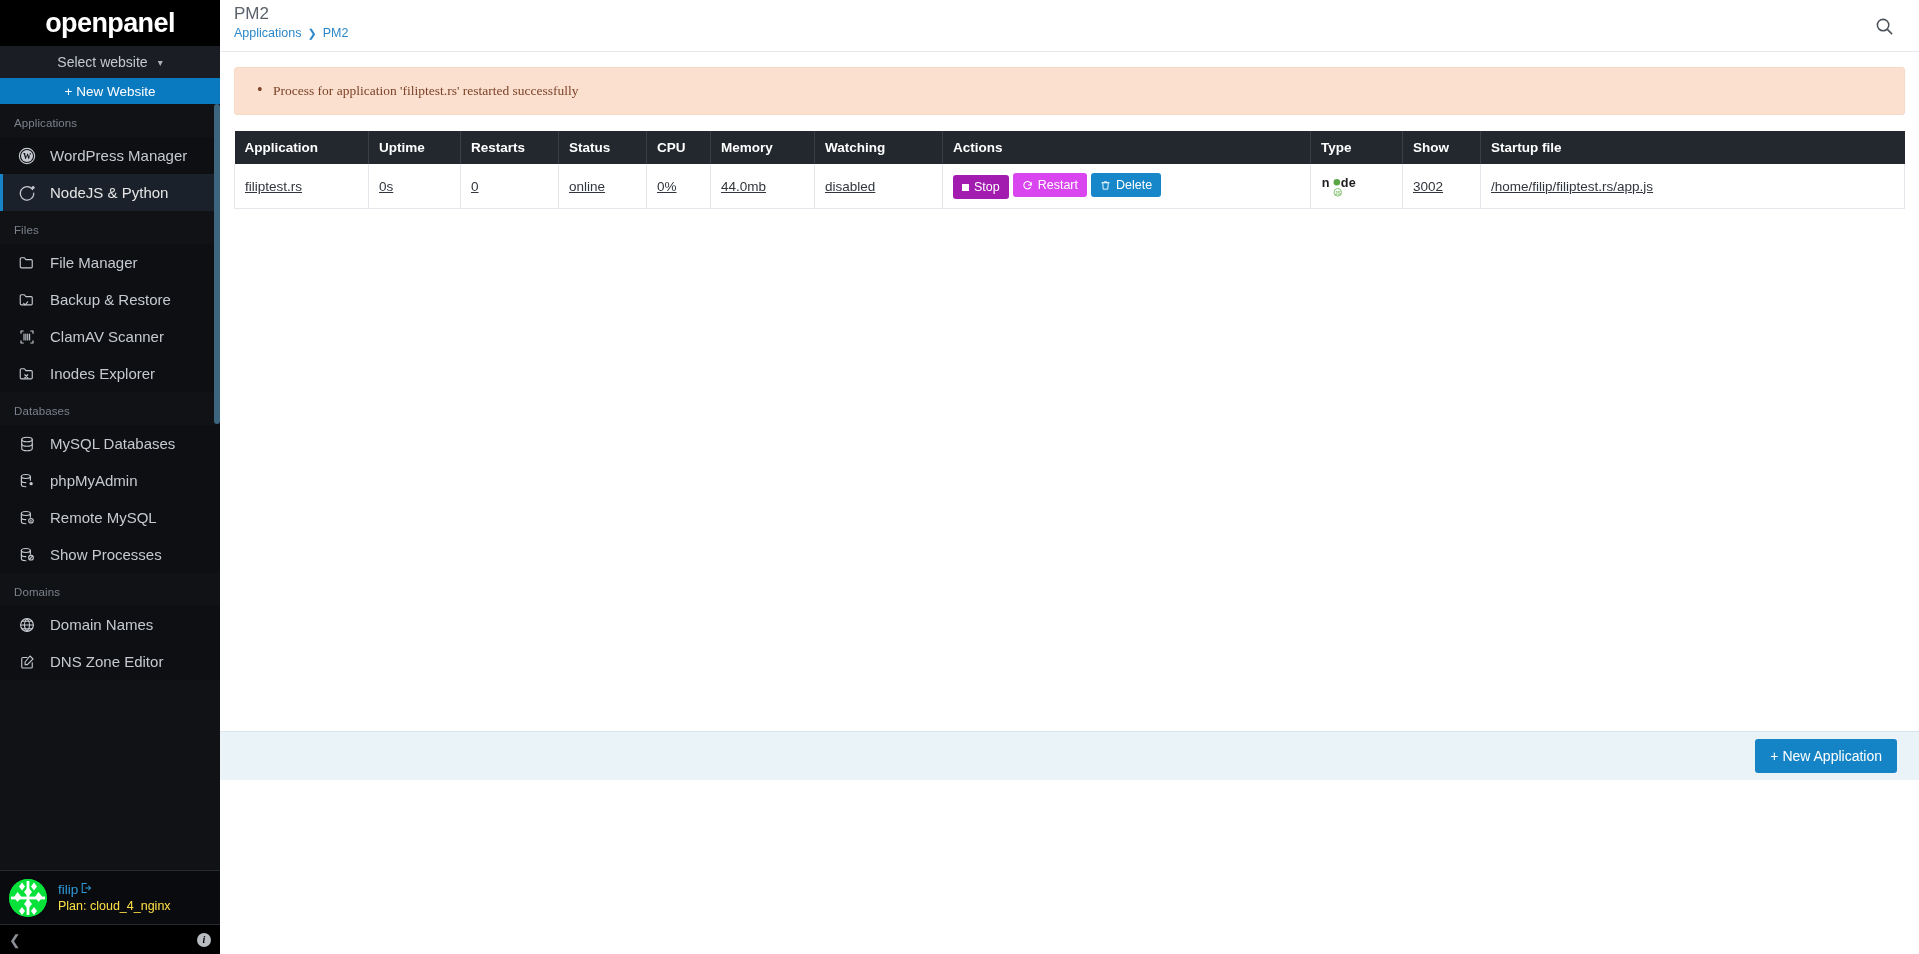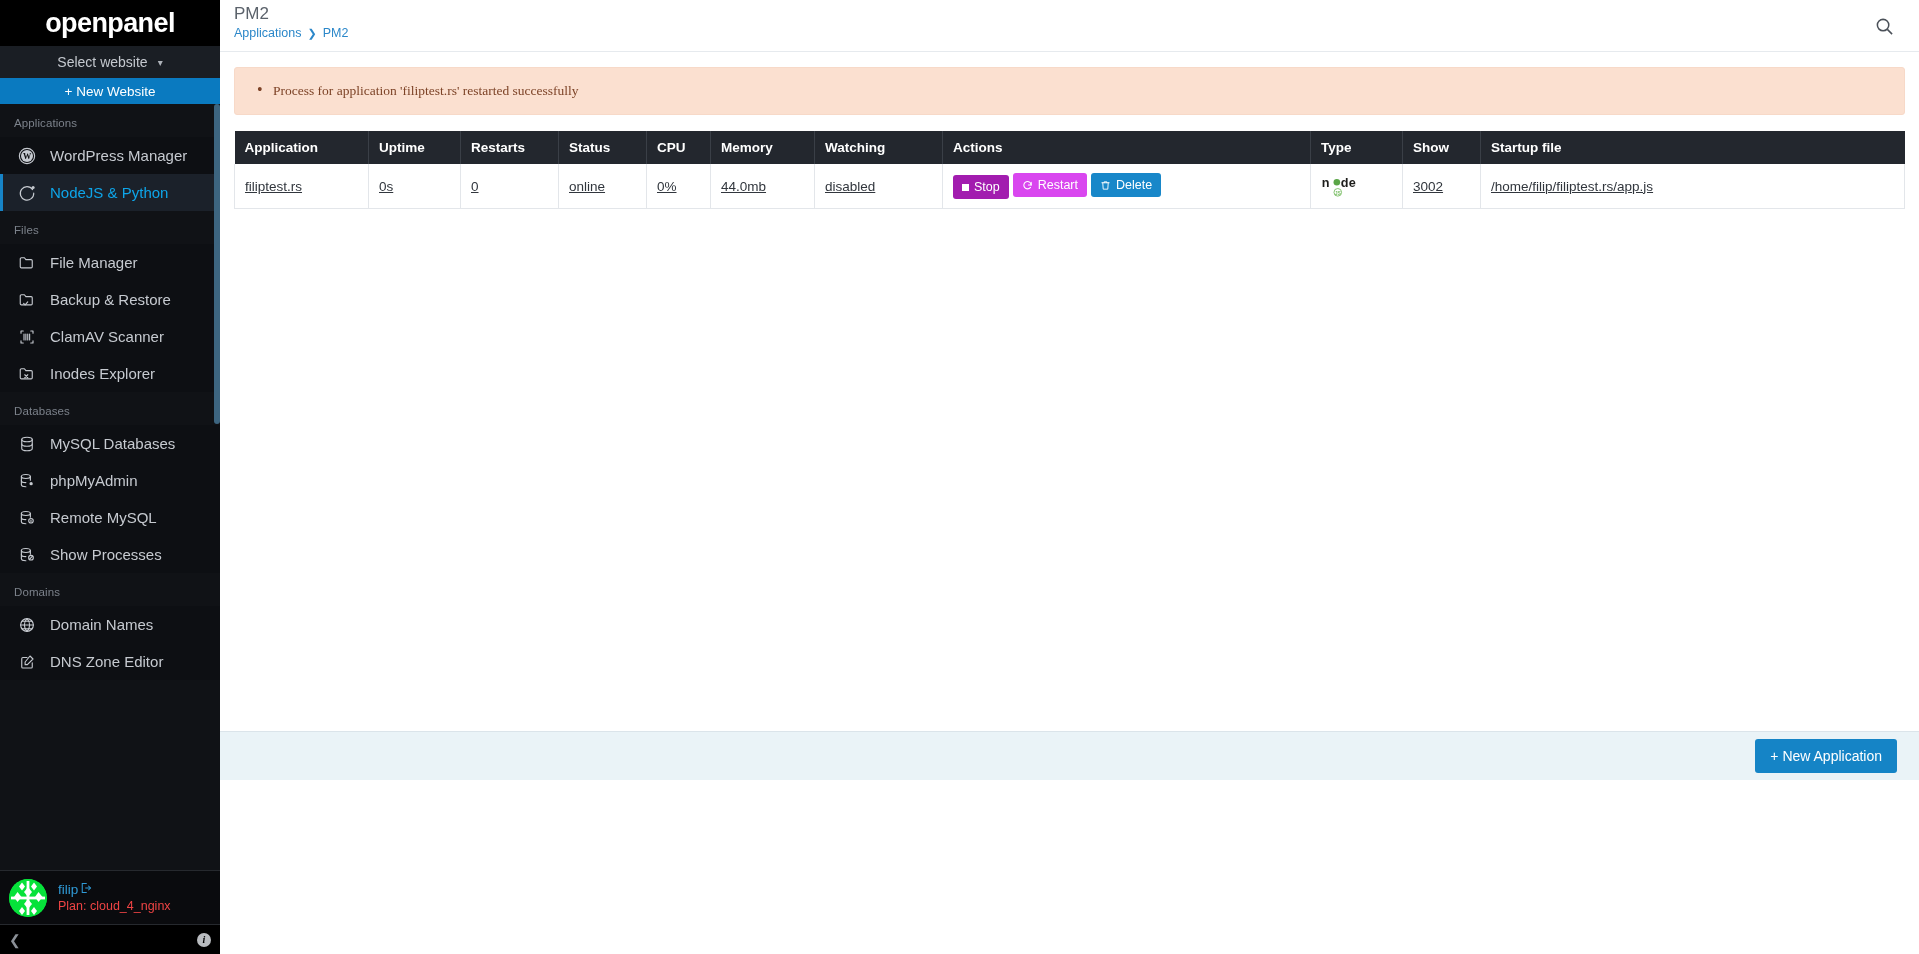--- a/index.html
+++ b/index.html
@@ -81,21 +81,21 @@
     height: 37px;
     font-size: 15px;
     color: #c6cad0;
     cursor: pointer;
     border-left: 3px solid transparent;
     background: #0d0f13;
   }
   .nav-item.active {
     background: #1b212a;
     border-left: 3px solid #1784c7;
-    color: #0ea5e9;
+    color: #e5e5e5;
   }
   .nav-icon {
     width: 19px; height: 19px;
     display: inline-flex;
     align-items: center;
     justify-content: center;
     flex: 0 0 19px;
     color: #c6cad0;
   }
   .nav-icon svg { display: block; }
@@ -132,21 +132,21 @@
     overflow: hidden;
     background: #06e23a;
   }
   .user-meta { display: flex; flex-direction: column; gap: 2px; }
   .user-name {
     font-size: 13.5px;
     color: #2f9ad6;
     display: flex; align-items: center; gap: 2px;
     cursor: pointer;
   }
-  .user-plan { font-size: 12.5px; color: #ef4444; }
+  .user-plan { font-size: 12.5px; color: #fde047; }
 
   .sidebar-footer {
     flex: 0 0 30px;
     border-top: 1px solid #26292e;
     background: #000;
     display: flex;
     align-items: center;
     justify-content: space-between;
     padding: 0 9px 0 9px;
   }

